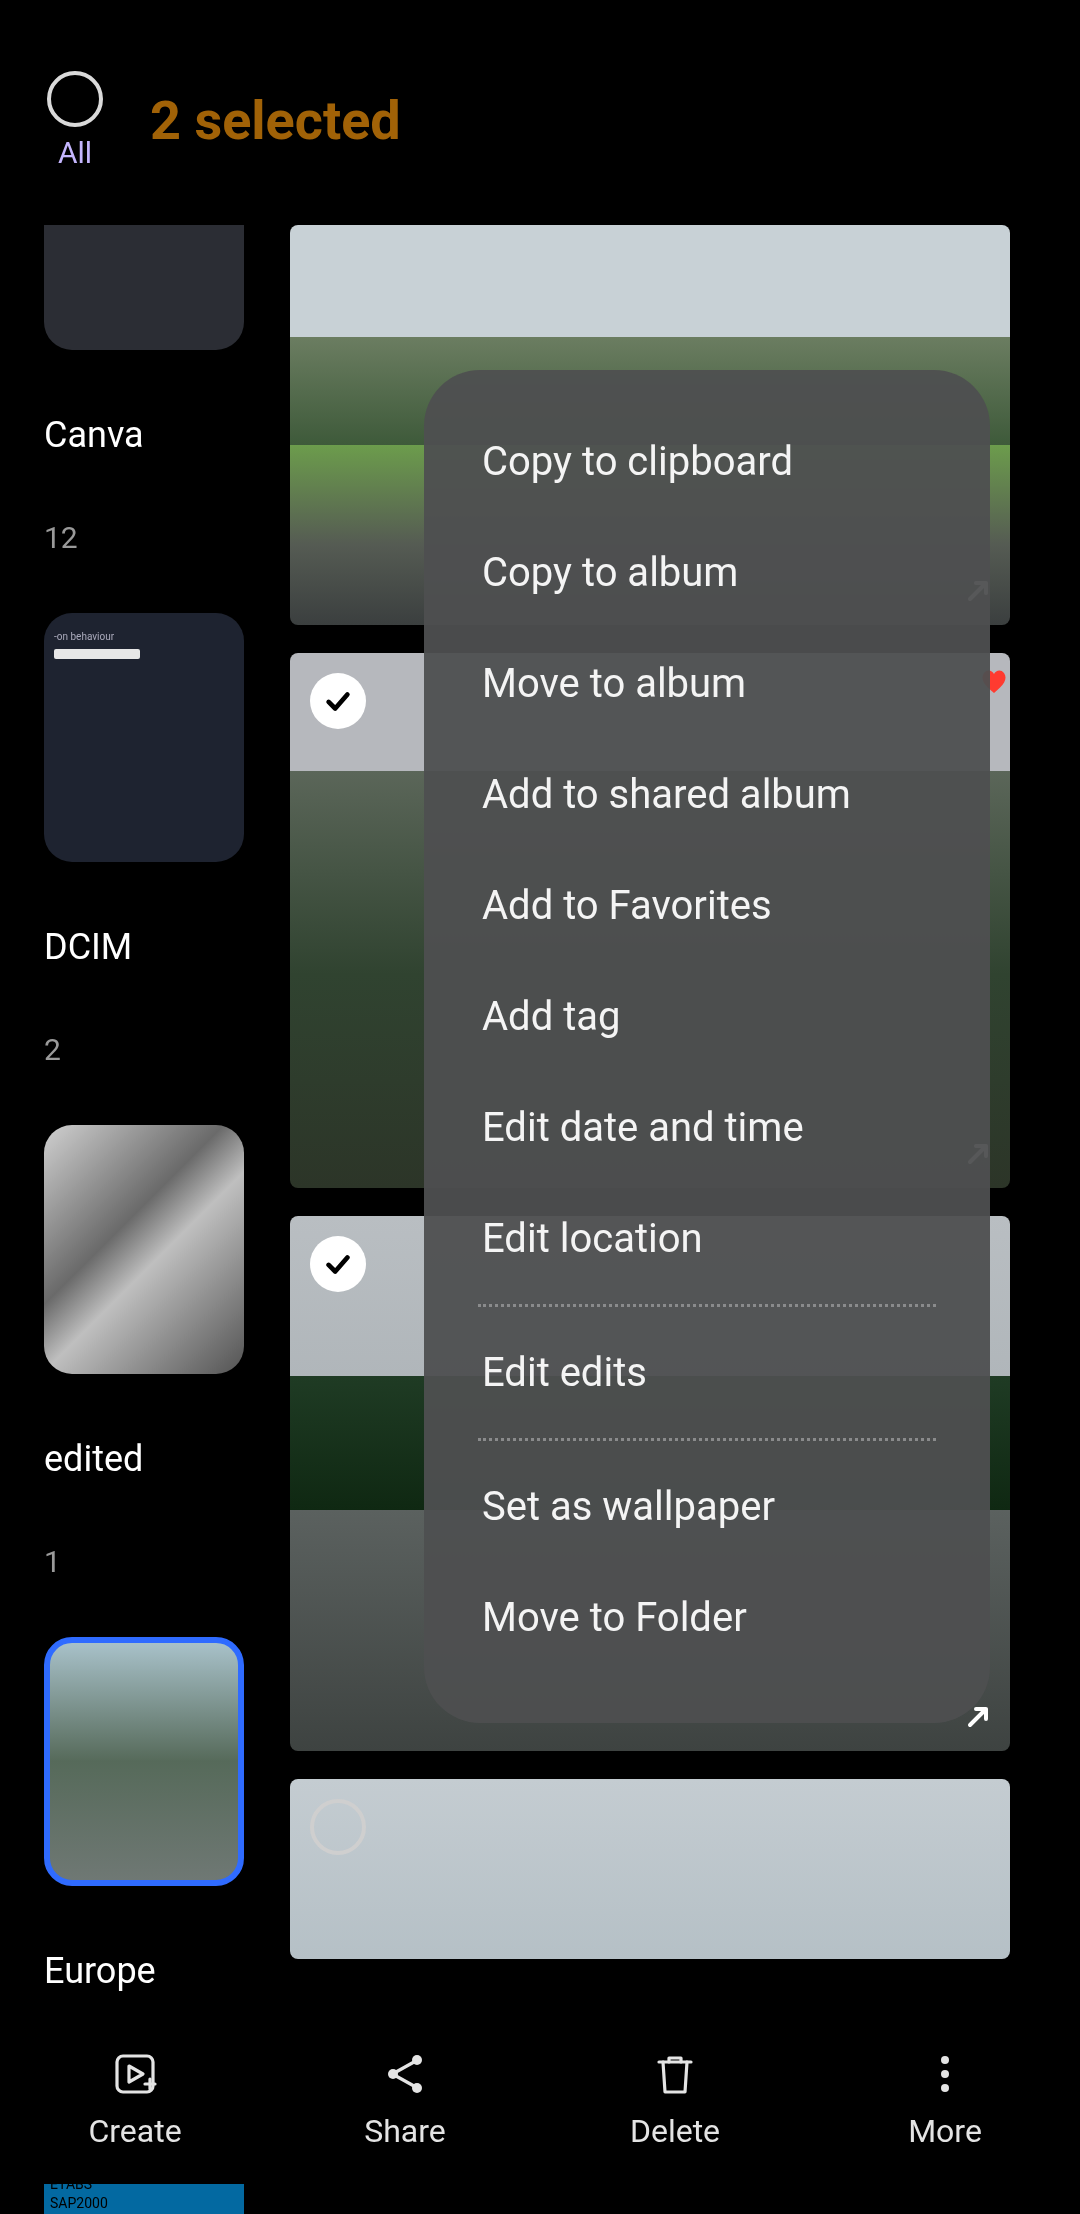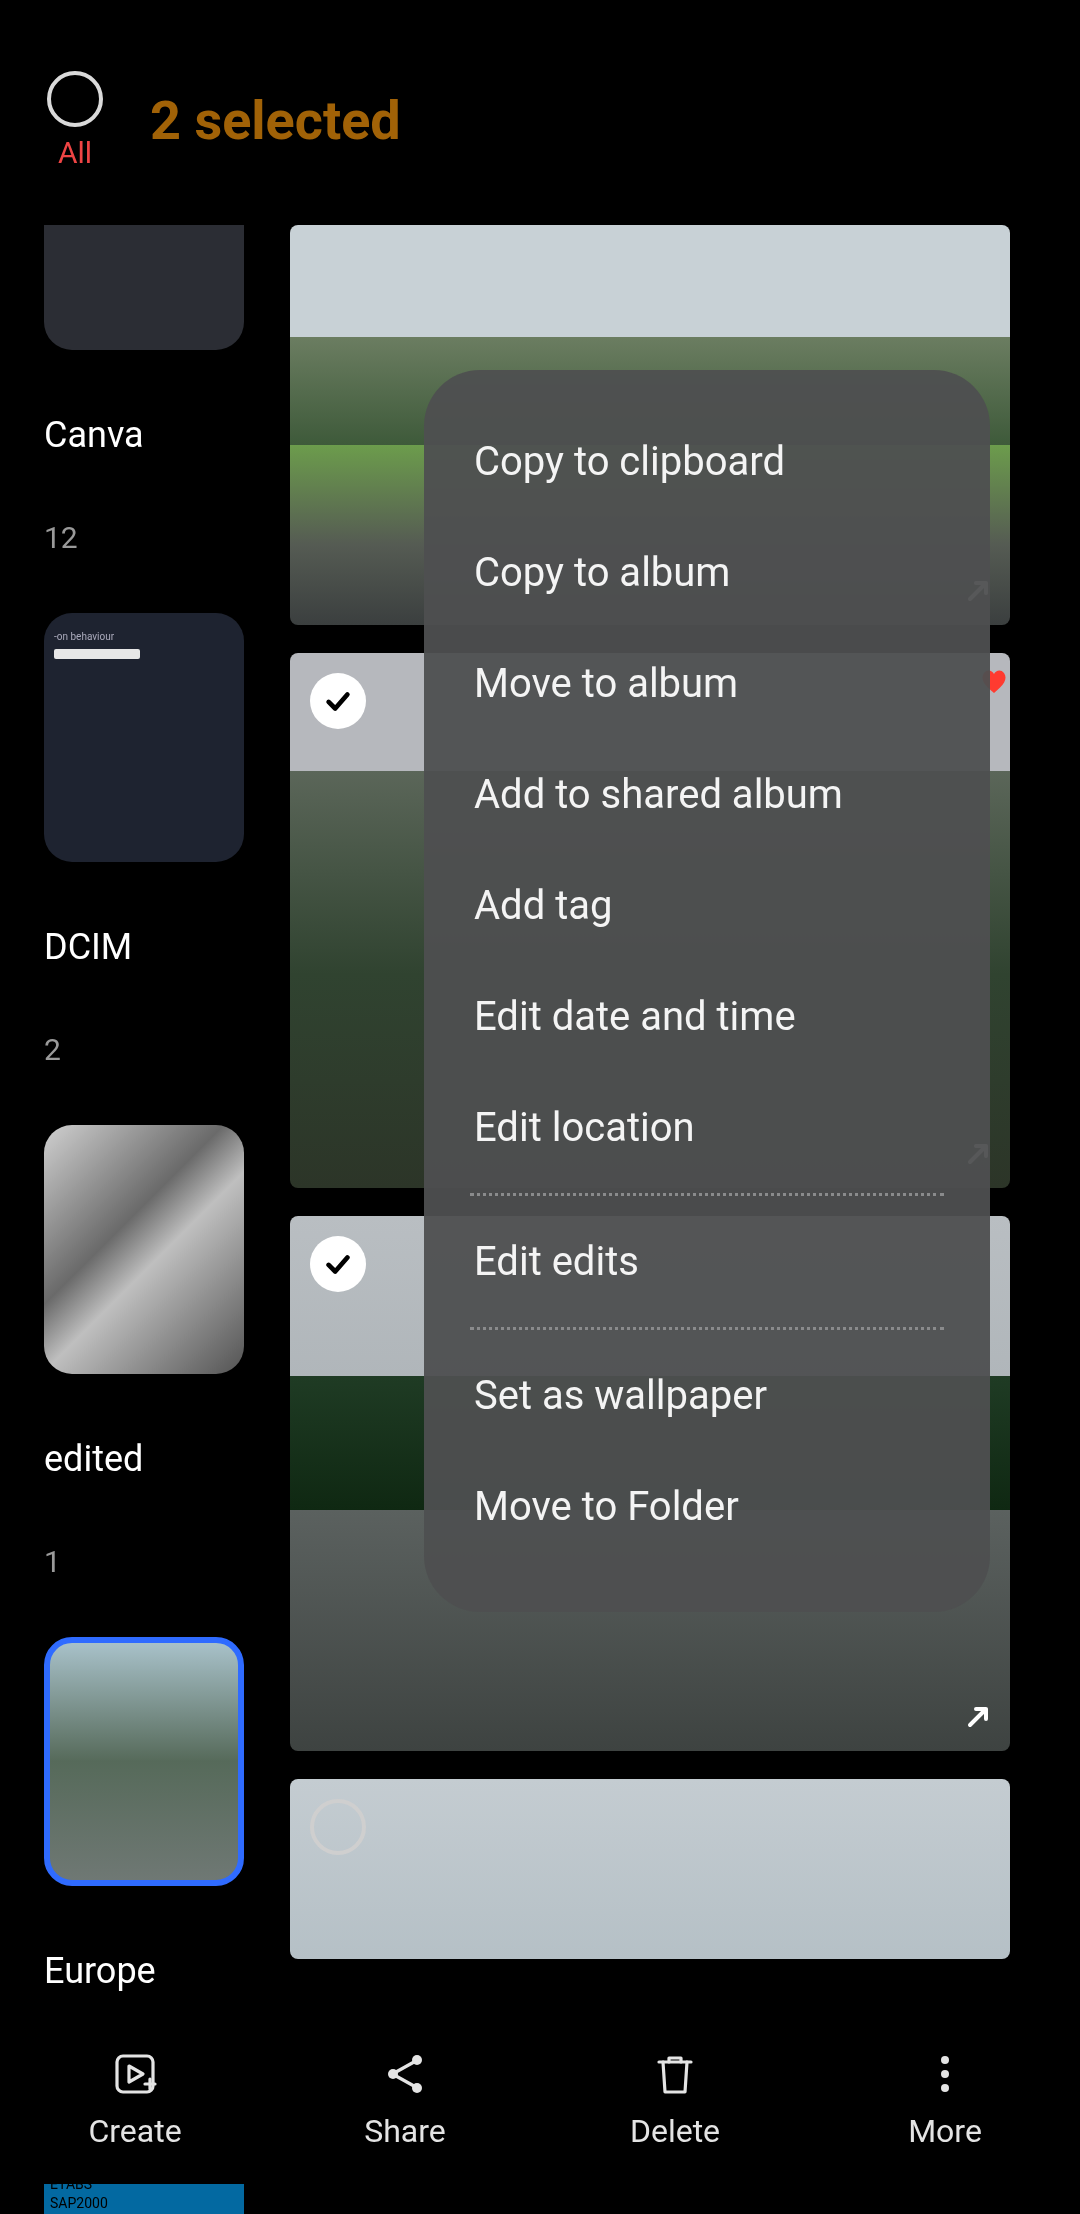--- a/index.html
+++ b/index.html
@@ -31,21 +31,21 @@
     gap: 8px;
   }
   .select-all-circle {
     width: 56px;
     height: 56px;
     border: 4px solid #dadada;
     border-radius: 50%;
   }
   .select-all-label {
     font-size: 30px;
-    color: #ef4444;
+    color: #c4b5fd;
   }
   .header-title {
     font-size: 54px;
     font-weight: 700;
     color: #a16207;
   }
 
   
   .content {
     position: absolute;
@@ -185,21 +185,21 @@
   }
 
   
   .popup {
     position: absolute;
     top: 370px;
     left: 424px;
     width: 566px;
     background: rgba(78,79,80,0.95);
     border-radius: 56px;
-    padding: 36px 0 50px;
+    padding: 36px 8px 50px;
   }
   .popup-item {
     padding: 32px 50px 32px 50px;
     font-size: 40px;
     color: #f4f4f4;
   }
   .popup-divider {
     margin: 10px 46px;
     border-top: 3px dotted #8a8b8c;
     height: 0;
@@ -350,20 +350,21 @@
       <div class="check-badge empty"></div>
     </div>
   </div>
 </div>
 
 <div class="popup">
   <div class="popup-item">Copy to clipboard</div>
   <div class="popup-item">Copy to album</div>
   <div class="popup-item">Move to album</div>
   <div class="popup-item">Add to shared album</div>
+  <div class="popup-item">Add to Favorites</div>
   <div class="popup-item">Add tag</div>
   <div class="popup-item">Edit date and time</div>
   <div class="popup-item">Edit location</div>
 
   <div class="popup-divider"></div>
 
   <div class="popup-item">Edit edits</div>
 
   <div class="popup-divider"></div>
 

